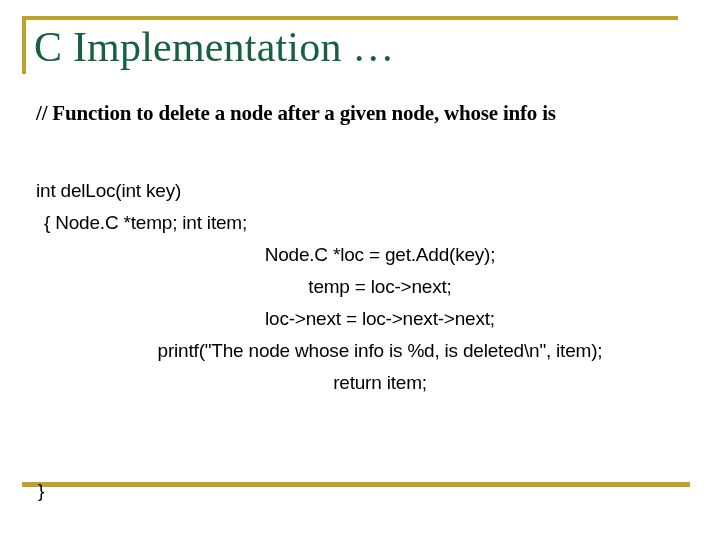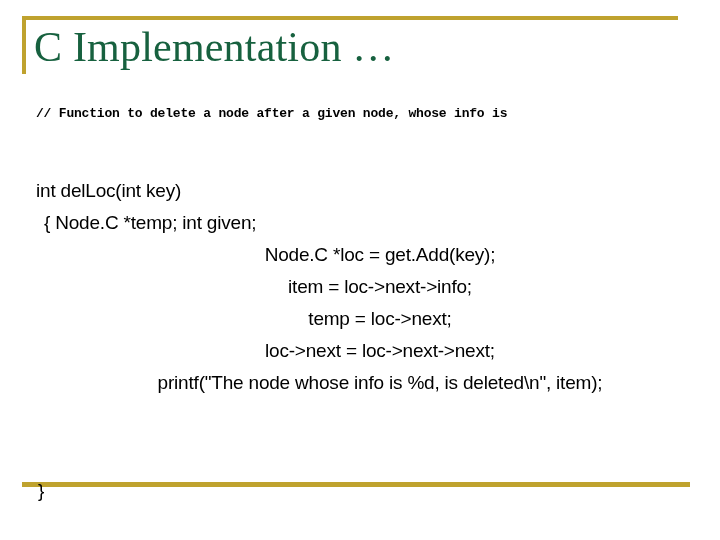--- a/index.html
+++ b/index.html
@@ -64,22 +64,22 @@
 
   
   #body-area {
     position: absolute;
     left: 36px;
     top: 100px;
     width: 660px;
   }
 
   .comment-line {
-    font-family: Liberation Mono, monospace;
-    font-size: 13px;
+    font-family: Liberation Serif, serif;
+    font-size: 21px;
     font-weight: bold;
     color: #000000;
     line-height: 27px;
     width: 648px;
     letter-spacing: -0.2px;
   }
   .comment-line .cont {
     display: block;
     padding-left: 26px;
   }
@@ -125,26 +125,26 @@
   <div id="title">C Implementation …</div>
 
   <div id="body-area">
 
     <div class="comment-line">
       <span>// Function to delete a node after a given node, whose info is</span>
     </div>
 
     <div class="code-block">
       <div class="code-line ind-0">int delLoc(int key)</div>
-      <div class="code-line ind-1">{ Node.C *temp; int given;</div>
+      <div class="code-line ind-1">{ Node.C *temp; int item;</div>
       <div class="code-line ind-2">Node.C *loc = get.Add(key);</div>
-      <div class="code-line ind-2">item = loc-&gt;next-&gt;info;</div>
       <div class="code-line ind-2">temp = loc-&gt;next;</div>
       <div class="code-line ind-2">loc-&gt;next = loc-&gt;next-&gt;next;</div>
       <div class="code-line ind-2">printf("The node whose info is %d, is deleted\n", item);</div>
+      <div class="code-line ind-2">return item;</div>
     </div>
 
   </div>
 
   <div class="rule-bottom"></div>
 
   <div id="closing-brace">}</div>
 
 </div>
 

